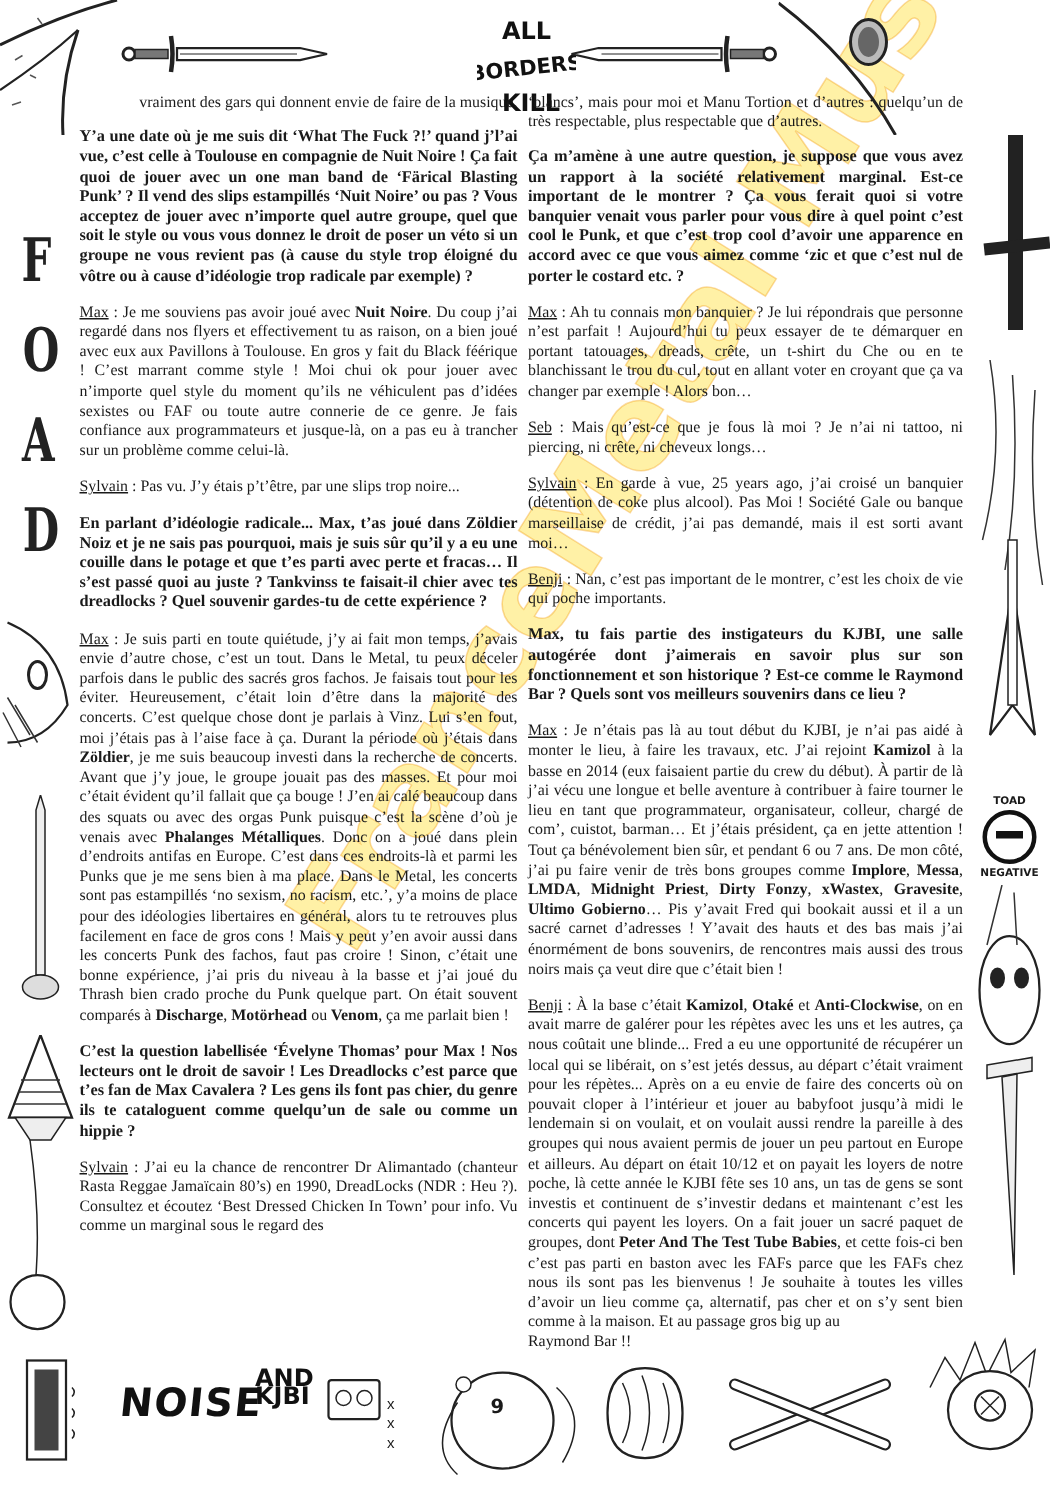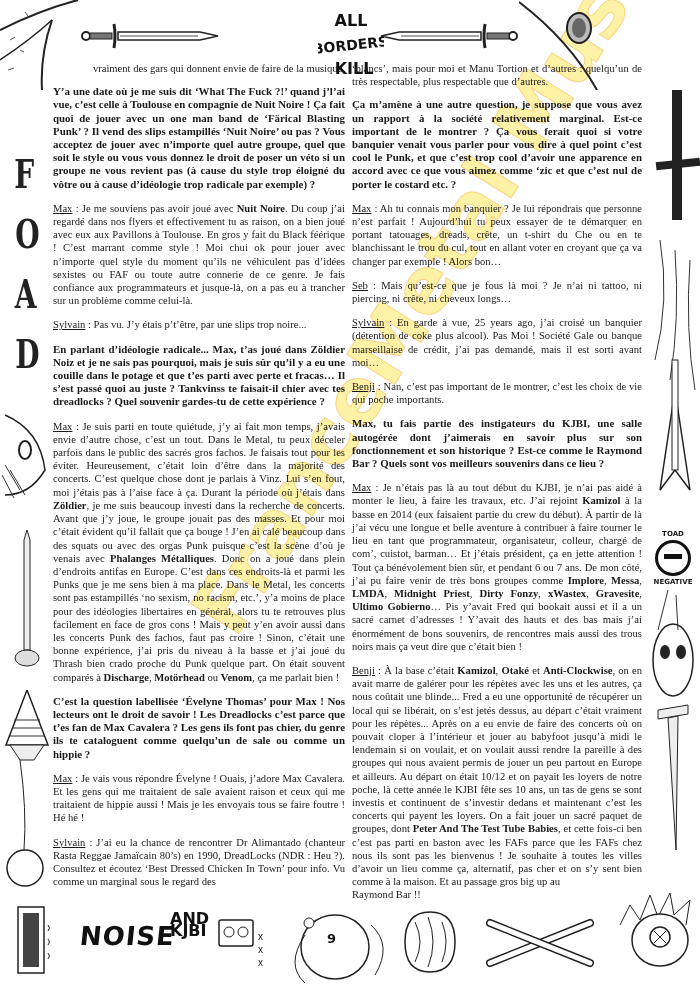--- a/index.html
+++ b/index.html
@@ -139,21 +139,20 @@
     <p><span class="spk">Max</span><span> : Je me souviens pas avoir joué avec </span><b>Nuit Noire</b><span>. Du coup j’ai regardé dans nos flyers et effectivement tu as raison, on a bien joué avec eux aux Pavillons à Toulouse. En gros y fait du Black féérique ! C’est marrant comme style ! Moi chui ok pour jouer avec n’importe quel style du moment qu’ils ne véhiculent pas d’idées sexistes ou FAF ou toute autre connerie de ce genre. Je fais confiance aux programmateurs et jusque-là, on a pas eu à trancher sur un problème comme celui-là.</span></p>
 
     <p><span class="spk">Sylvain</span><span> : Pas vu. J’y étais p’t’être, par une slips trop noire...</span></p>
 
     <p class="q">En parlant d’idéologie radicale... Max, t’as joué dans Zöldier Noiz et je ne sais pas pourquoi, mais je suis sûr qu’il y a eu une couille dans le potage et que t’es parti avec perte et fracas… Il s’est passé quoi au juste ? Tankvinss te faisait-il chier avec tes dreadlocks ? Quel souvenir gardes-tu de cette expérience ?</p>
 
     <p><span class="spk">Max</span><span> : Je suis parti en toute quiétude, j’y ai fait mon temps, j’avais envie d’autre chose, c’est un tout. Dans le Metal, tu peux déceler parfois dans le public des sacrés gros fachos. Je faisais tout pour les éviter. Heureusement, c’était loin d’être dans la majorité des concerts. C’est quelque chose dont je parlais à Vinz. Lui s’en fout, moi j’étais pas à l’aise face à ça. Durant la période où j’étais dans </span><b>Zöldier</b><span>, je me suis beaucoup investi dans la recherche de concerts. Avant que j’y joue, le groupe jouait pas des masses. Et pour moi c’était évident qu’il fallait que ça bouge ! J’en ai calé beaucoup dans des squats ou avec des orgas Punk puisque c’est la scène d’où je venais avec </span><b>Phalanges Métalliques</b><span>. Donc on a joué dans plein d’endroits antifas en Europe. C’est dans ces endroits-là et parmi les Punks que je me sens bien à ma place. Dans le Metal, les concerts sont pas estampillés ‘no sexism, no racism, etc.’, y’a moins de place pour des idéologies libertaires en général, alors tu te retrouves plus facilement en face de gros cons ! Mais y peut y’en avoir aussi dans les concerts Punk des fachos, faut pas croire ! Sinon, c’était une bonne expérience, j’ai pris du niveau à la basse et j’ai joué du Thrash bien crado proche du Punk quelque part. On était souvent comparés à </span><b>Discharge</b><span>, </span><b>Motörhead</b><span> ou </span><b>Venom</b><span>, ça me parlait bien !</span></p>
 
     <p class="q">C’est la question labellisée ‘Évelyne Thomas’ pour Max ! Nos lecteurs ont le droit de savoir ! Les Dreadlocks c’est parce que t’es fan de Max Cavalera ? Les gens ils font pas chier, du genre ils te cataloguent comme quelqu’un de sale ou comme un hippie ?</p>
 
-    <p><span class="spk">Max</span><span> : Je vais vous répondre Évelyne ! Ouais, j’adore Max Cavalera. Et les gens qui me traitaient de sale avaient raison et ceux qui me traitaient de hippie aussi ! Mais je les envoyais tous se faire foutre ! Hé hé !</span></p>
 
     <p class="tight"><span class="spk">Sylvain</span><span> : J’ai eu la chance de rencontrer Dr Alimantado (chanteur Rasta Reggae Jamaïcain 80’s) en 1990, DreadLocks (NDR : Heu ?). Consultez et écoutez ‘Best Dressed Chicken In Town’ pour info. Vu comme un marginal sous le regard des</span></p>
   </div>
 
   <div class="col col-right">
     <p style="margin-bottom:10px">‘blancs’, mais pour moi et Manu Tortion et d’autres : quelqu’un de très respectable, plus respectable que d’autres.</p>
 
     <p class="q">Ça m’amène à une autre question, je suppose que vous avez un rapport à la société relativement marginal. Est-ce important de le montrer ? Ça vous ferait quoi si votre banquier venait vous parler pour vous dire à quel point c’est cool le Punk, et que c’est trop cool d’avoir une apparence en accord avec ce que vous aimez comme ‘zic et que c’est nul de porter le costard etc. ?</p>
 
     <p><span class="spk">Max</span><span> : Ah tu connais mon banquier ? Je lui répondrais que personne n’est parfait ! Aujourd’hui tu peux essayer de te démarquer en portant tatouages, dreads, crête, un t-shirt du Che ou en te blanchissant le trou du cul, tout en allant voter en croyant que ça va changer par exemple ! Alors bon…</span></p>

